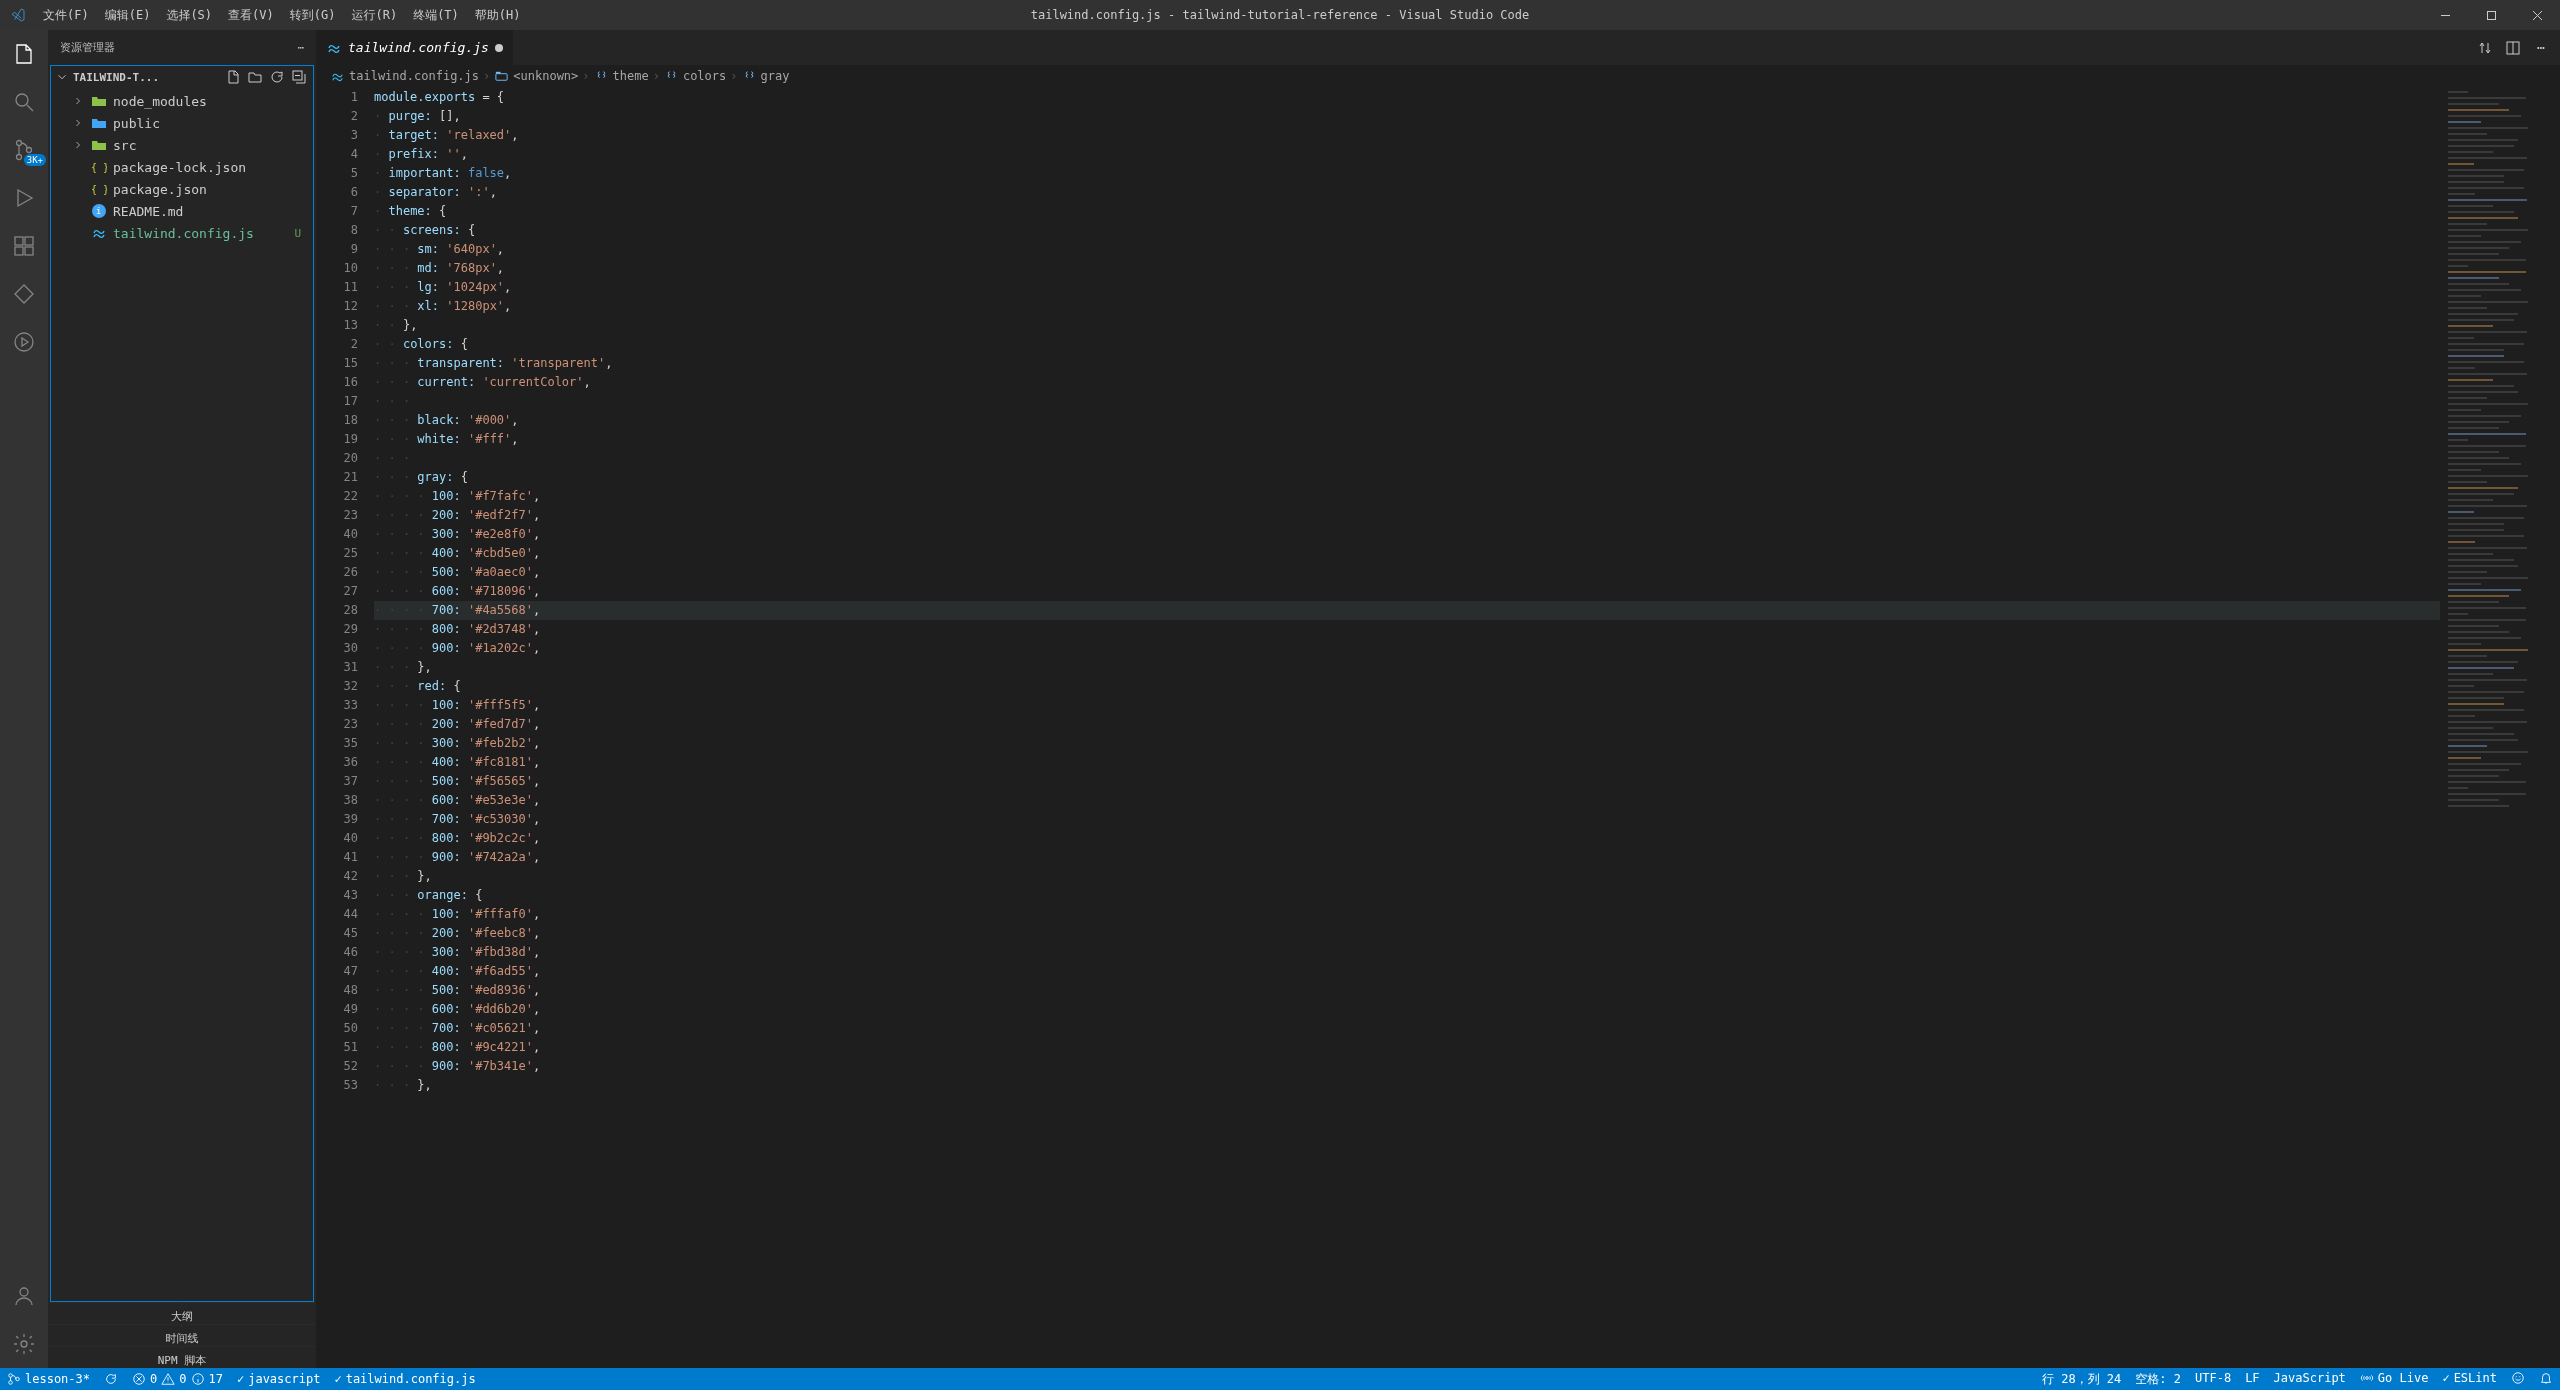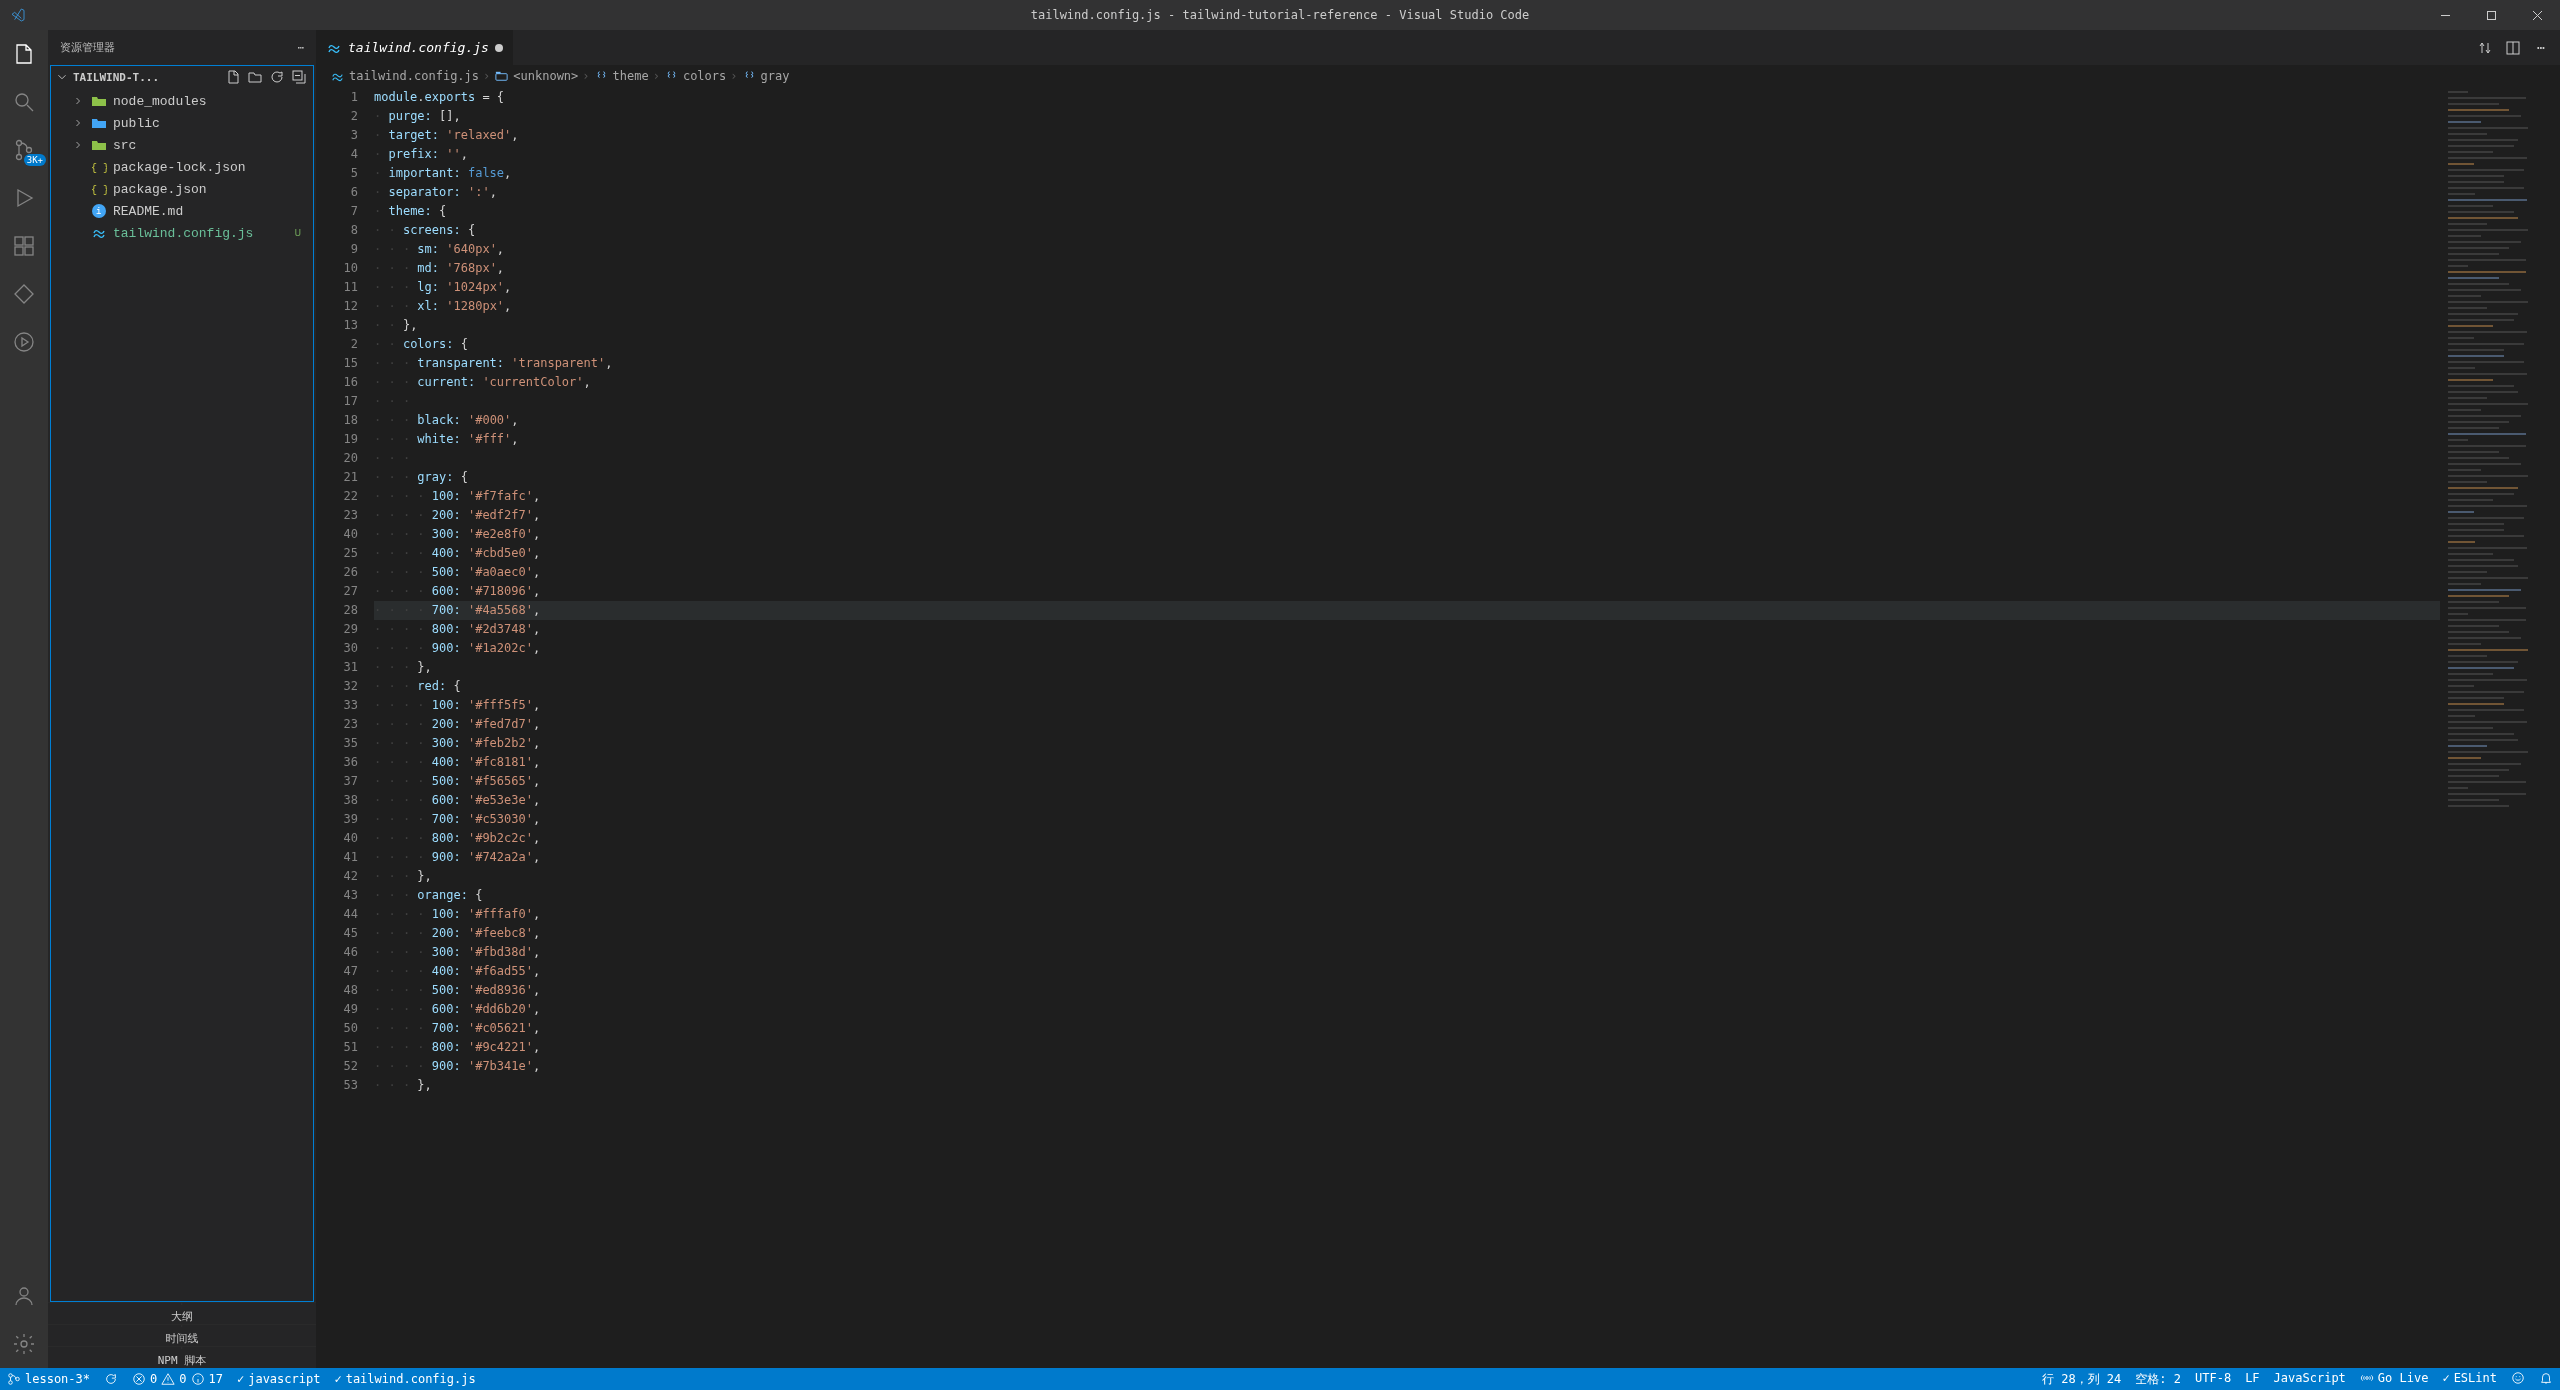--- a/index.html
+++ b/index.html
@@ -44,21 +44,21 @@
 }
 .sidebar-header { height:35px; display:flex; align-items:center; justify-content:space-between; padding:0 12px; font-size:11px; color:#bbb; }
 
 .explorer-section { flex:1; display:flex; flex-direction:column; border:1px solid #007fd4; margin:0 2px; min-height:0; }
 .section-title { height:22px; display:flex; align-items:center; padding:0 4px; font-size:11px; font-weight:bold; color:#ccc; gap:4px;justify-content:center; }
 .section-title .chev { width:14px; height:14px; }
 .section-title .actions { margin-left:auto; display:flex; gap:2px; }
 .section-title .actions .ic { width:20px; height:20px; display:flex; align-items:center; justify-content:center; }
 .section-title .actions .ic svg { width:16px; height:16px; stroke:#ccc; fill:none; }
 
-.file-tree { flex:1; overflow:auto; padding-top:2px;font-family:Liberation Mono, monospace; }
+.file-tree { flex:1; overflow:auto; padding-top:2px; }
 .file-row { display:flex; align-items:center; height:22px; padding-left:12px; font-size:13px; color:#ccc; gap:6px; }
 .file-row .fchev { width:14px; display:flex; justify-content:center; }
 .file-row .ficon { width:16px; height:16px; display:flex; align-items:center; justify-content:center; }
 .file-row.active-file { color:#6abf99; }
 .file-row .decoration { margin-left:auto; margin-right:12px; color:#6a9955; font-size:11px; }
 .file-row.indent1 { padding-left:20px; }
 .sidebar-section-collapsed { height:22px; display:flex; align-items:center; padding:0 4px; font-size:11px; color:#ccc; gap:4px; border-top:1px solid #2a2a2a;flex-direction:column; }
 
 
 .editor-area { flex:1; display:flex; flex-direction:column; background:#1e1e1e; min-width:0; }
@@ -98,20 +98,30 @@
 </style>
 </head>
 <body>
 
 <div class="title-bar">
   <div class="logo">
     <svg viewBox="0 0 24 24">
         <path d="M17 3 L7 19 M17 3 L21 5 L21 19 L17 21 L3 11 L7 8 L17 17" stroke="#3b99e0" fill="none" stroke-width="1.3"></path>
       </svg>
   </div>
+  <div class="menus" id="menu-bar">
+      <div class="menu-item">文件(F)</div>
+      <div class="menu-item">编辑(E)</div>
+      <div class="menu-item">选择(S)</div>
+      <div class="menu-item">查看(V)</div>
+      <div class="menu-item">转到(G)</div>
+      <div class="menu-item">运行(R)</div>
+      <div class="menu-item">终端(T)</div>
+      <div class="menu-item">帮助(H)</div>
+    </div>
   <div class="title-text">tailwind.config.js - tailwind-tutorial-reference - Visual Studio Code</div>
   <div class="window-controls">
     <div class="wc">
         <svg viewBox="0 0 11 11">
           <path d="M1 5.5 H10"></path>
         </svg>
       </div>
     <div class="wc">
         <svg viewBox="0 0 11 11">
           <rect x="1.5" y="1.5" width="8" height="8"></rect>

